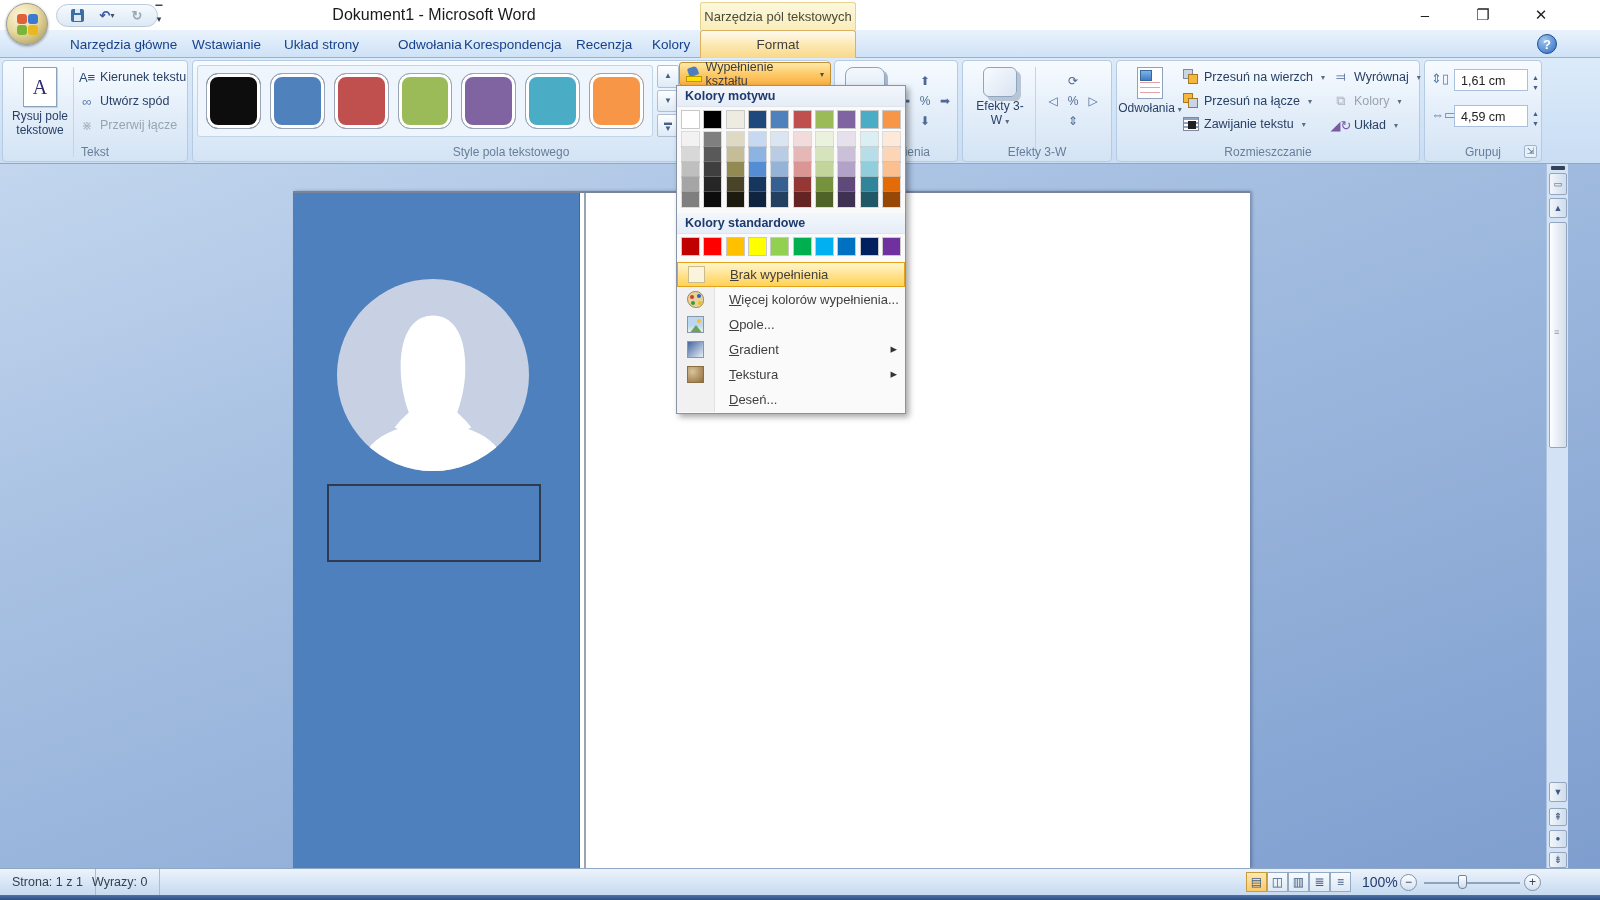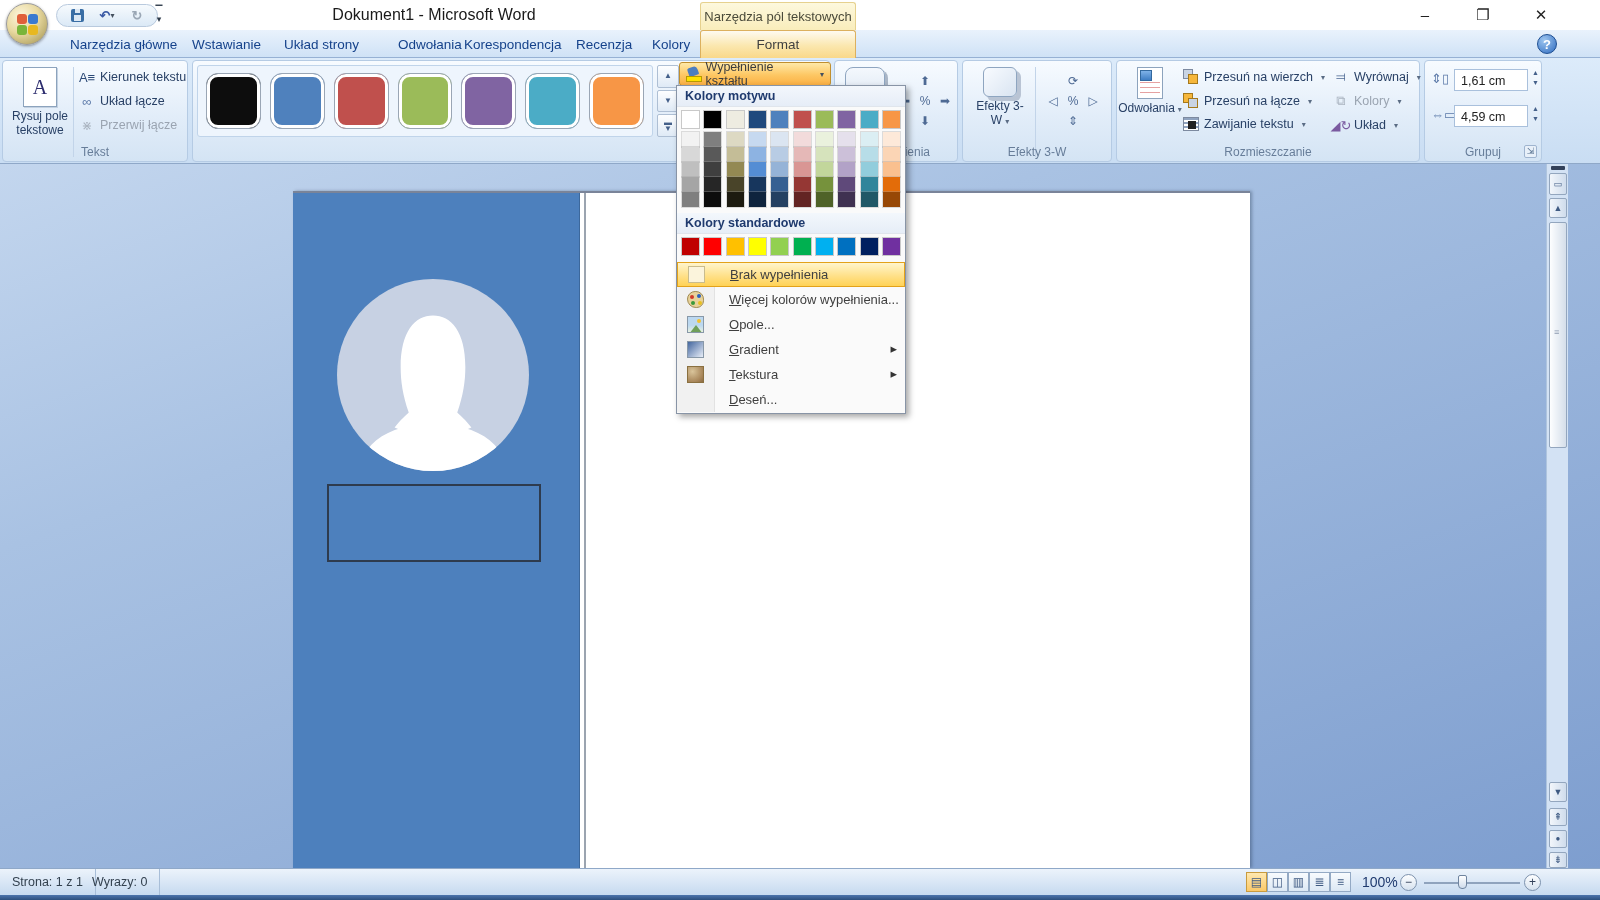--- a/index.html
+++ b/index.html
@@ -116,21 +116,21 @@
     border:1px solid #7d8aa0; position:relative; }
   .wrapicon::after { content:""; position:absolute; left:4px; top:3px; width:8px; height:8px;
     background:#222; }
   .posicon { width:26px; height:32px; background:#fff; border:1px solid #8ca3bd; position:relative; }
   .posicon::before { content:""; position:absolute; left:2px; top:2px; width:10px; height:9px;
     background:linear-gradient(#7fb2e8,#3f7ec4); border:1px solid #33699f; }
   .posicon::after { content:""; position:absolute; left:2px; top:14px; width:20px; height:14px;
     background:repeating-linear-gradient(#c44 0 1.5px,#fff 1.5px 5px); opacity:.5; }
 
   
-  .spin { display:flex; align-items:flex-start; }
+  .spin { display:flex; align-items:flex-end; }
   .spinbox { width:74px; height:22px; background:#fff; border:1px solid #a9c0dc;
     font-size:12.5px; color:#222; line-height:22px; padding-left:6px; }
   .spinarrows { display:flex; flex-direction:column; font-size:7px; color:#44608a;
     line-height:7px; margin-left:4px; gap:3px; }
   .szicon { width:18px; height:18px; font-size:13px; color:#5b79a8; text-align:center; }
   .launcher { position:absolute; right:4px; bottom:3px; width:13px; height:13px;
     border:1px solid #9fb4cf; border-radius:2px; font-size:9px; line-height:11px;
     text-align:center; color:#55708f; background:#e8f0f9; }
 
   
@@ -269,21 +269,21 @@
         <span class="apage">A</span>
         <span>Rysuj pole tekstowe</span>
       </div>
       <div class="sep-v" style="left:70px"></div>
       <div class="smallrow" style="left:76px; top:8px">
         <span class="icon16" style="color:#2c4a77">A≡</span>
         <span>Kierunek tekstu</span>
       </div>
       <div class="smallrow" style="left:76px; top:32px">
         <span class="icon16 chain">∞</span>
-        <span>Układ łącze</span>
+        <span>Utwórz spód</span>
       </div>
       <div class="smallrow disabled" style="left:76px; top:56px">
         <span class="icon16" style="color:#aab4c0">⋇</span>
         <span>Przerwij łącze</span>
       </div>
       <div class="grp-label">Tekst</div>
     </div>
 
     <div class="group" style="left:192px; width:638px">
       <div id="gallery">
@@ -301,20 +301,21 @@
         <div class="gal-btn">
             <span>▬</span>
             <span>▼</span>
           </div>
       </div>
       <div id="fill-btn">
         <span class="bucket"></span>
         <span>Wypełnienie kształtu</span>
         <span class="caret-sm">▾</span>
       </div>
+      <div class="grp-label">Style pola tekstowego</div>
     </div>
 
     <div class="group" style="left:834px; width:124px">
       <div class="bigbtn" style="left:6px; top:6px; width:48px">
         <span class="shadow-big"></span>
       </div>
       <div class="cluster" style="left:60px; top:10px">
         <span></span>
           <span>⬆</span>
           <span></span>

